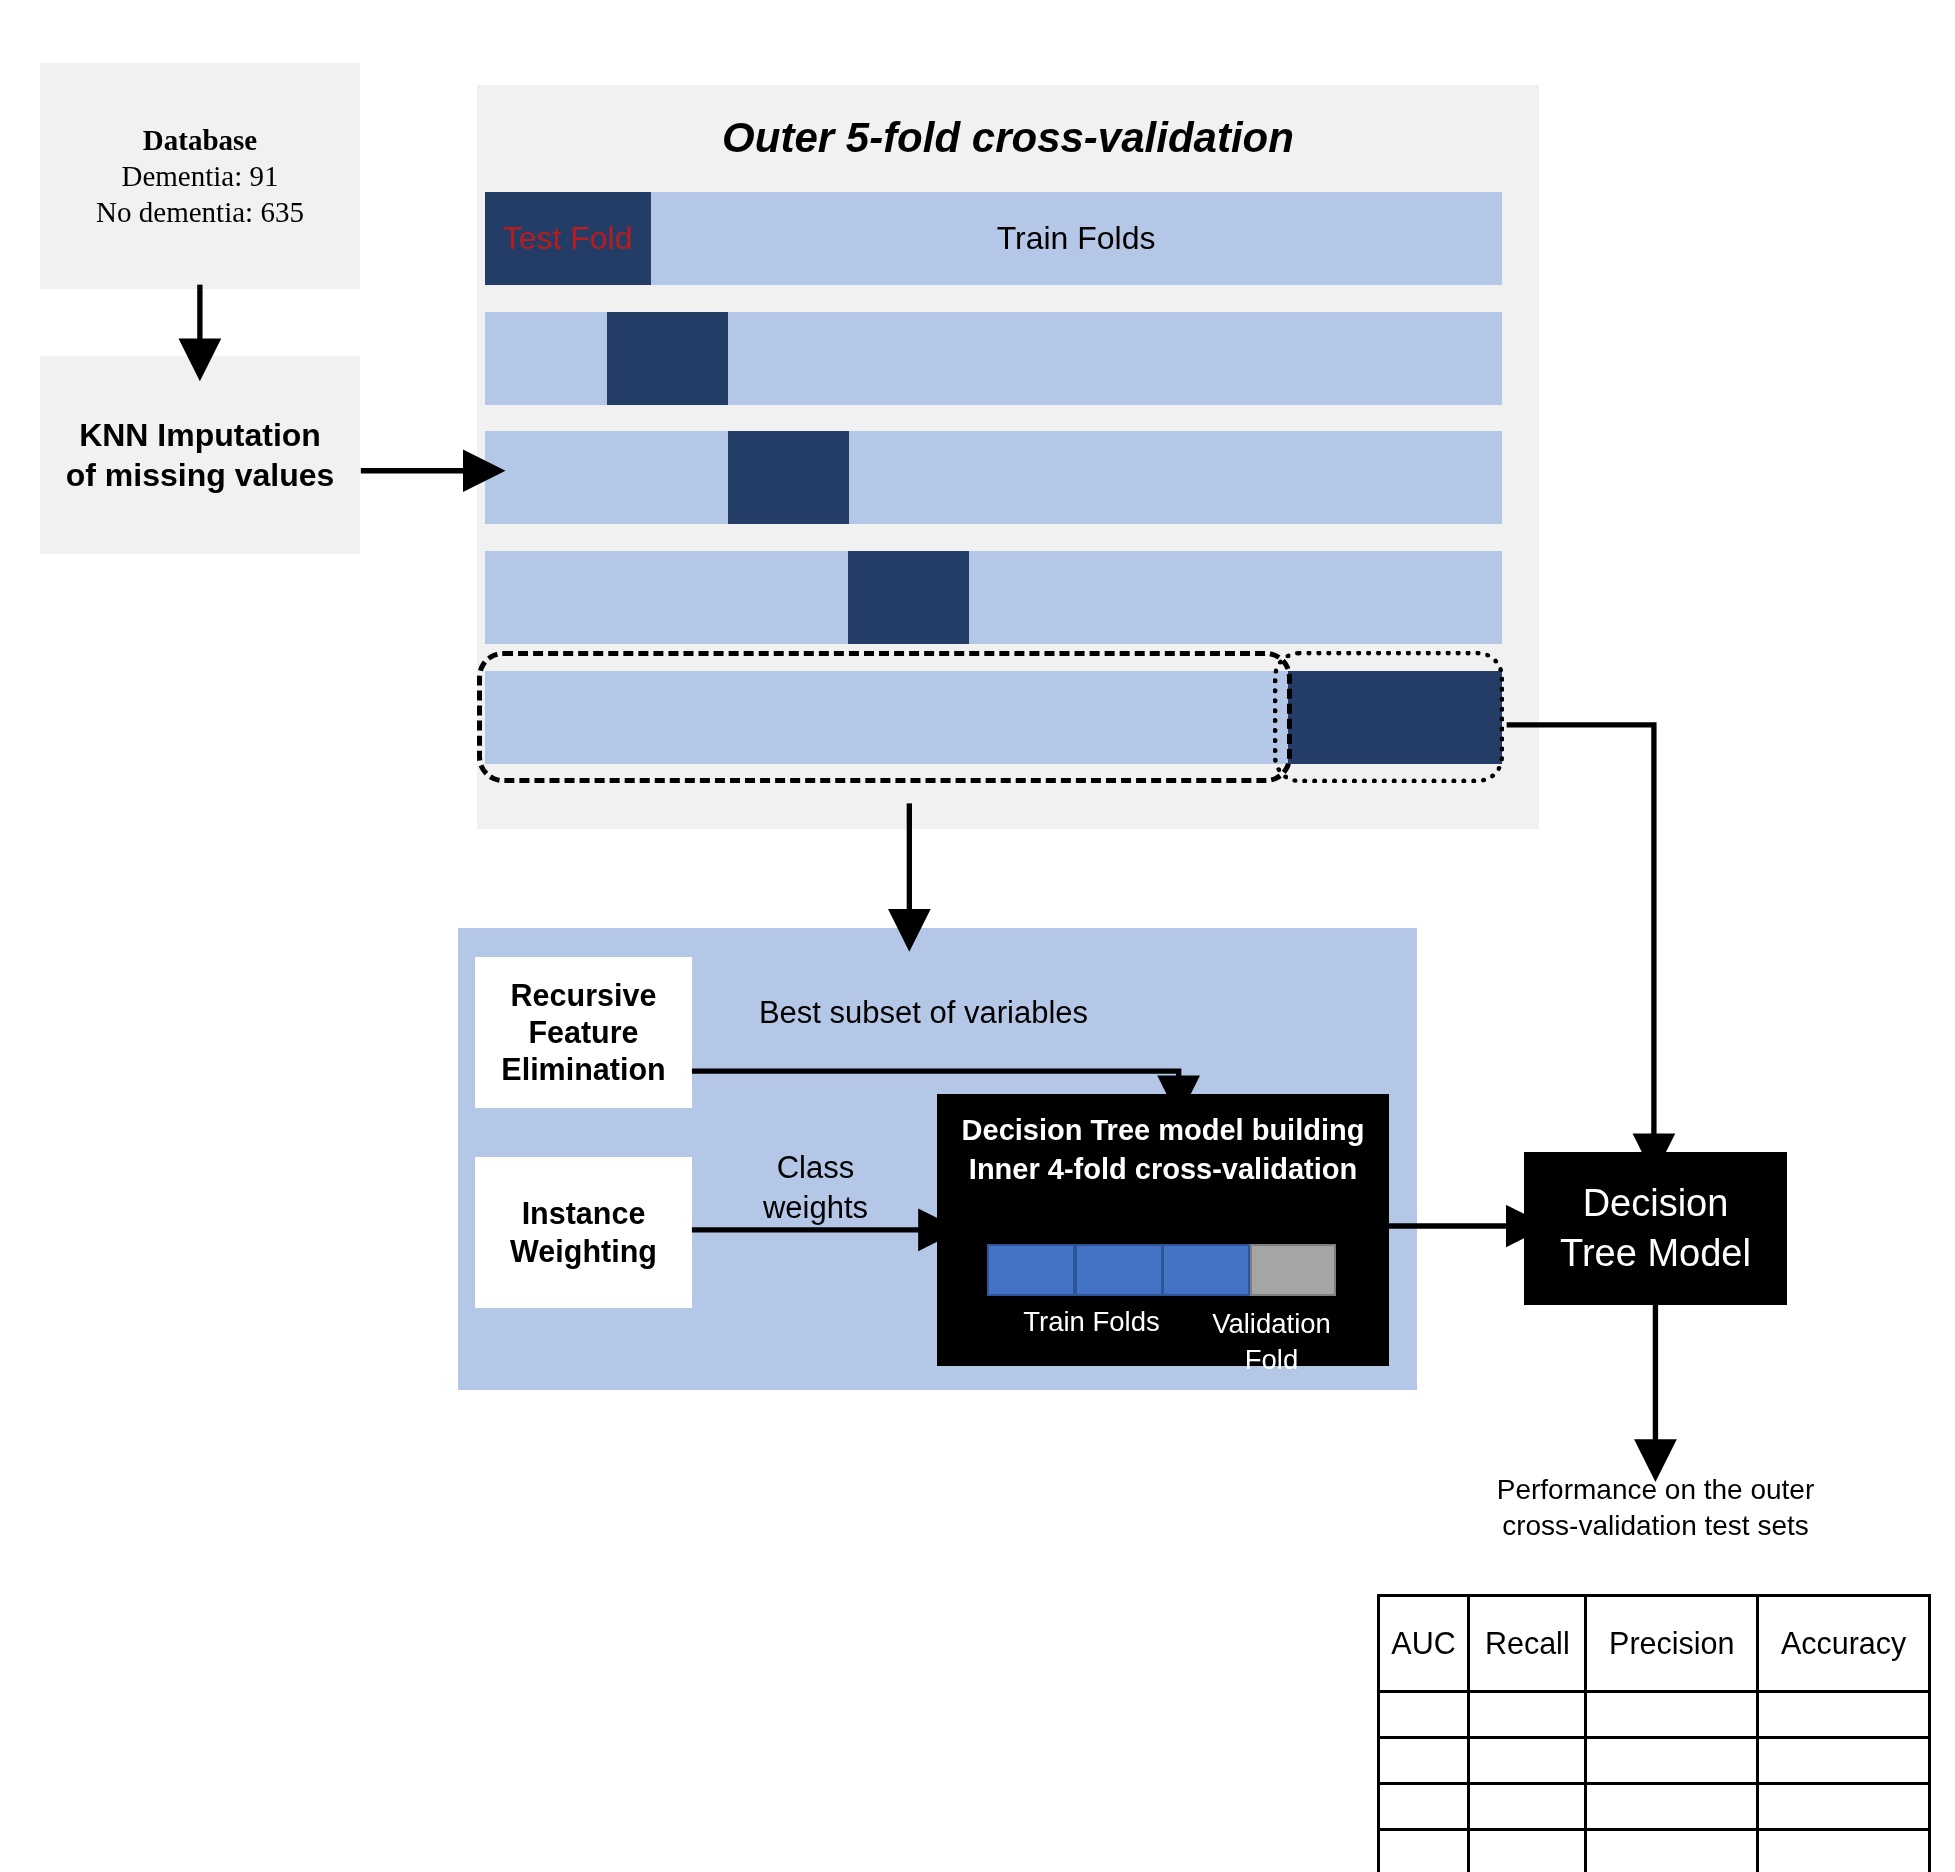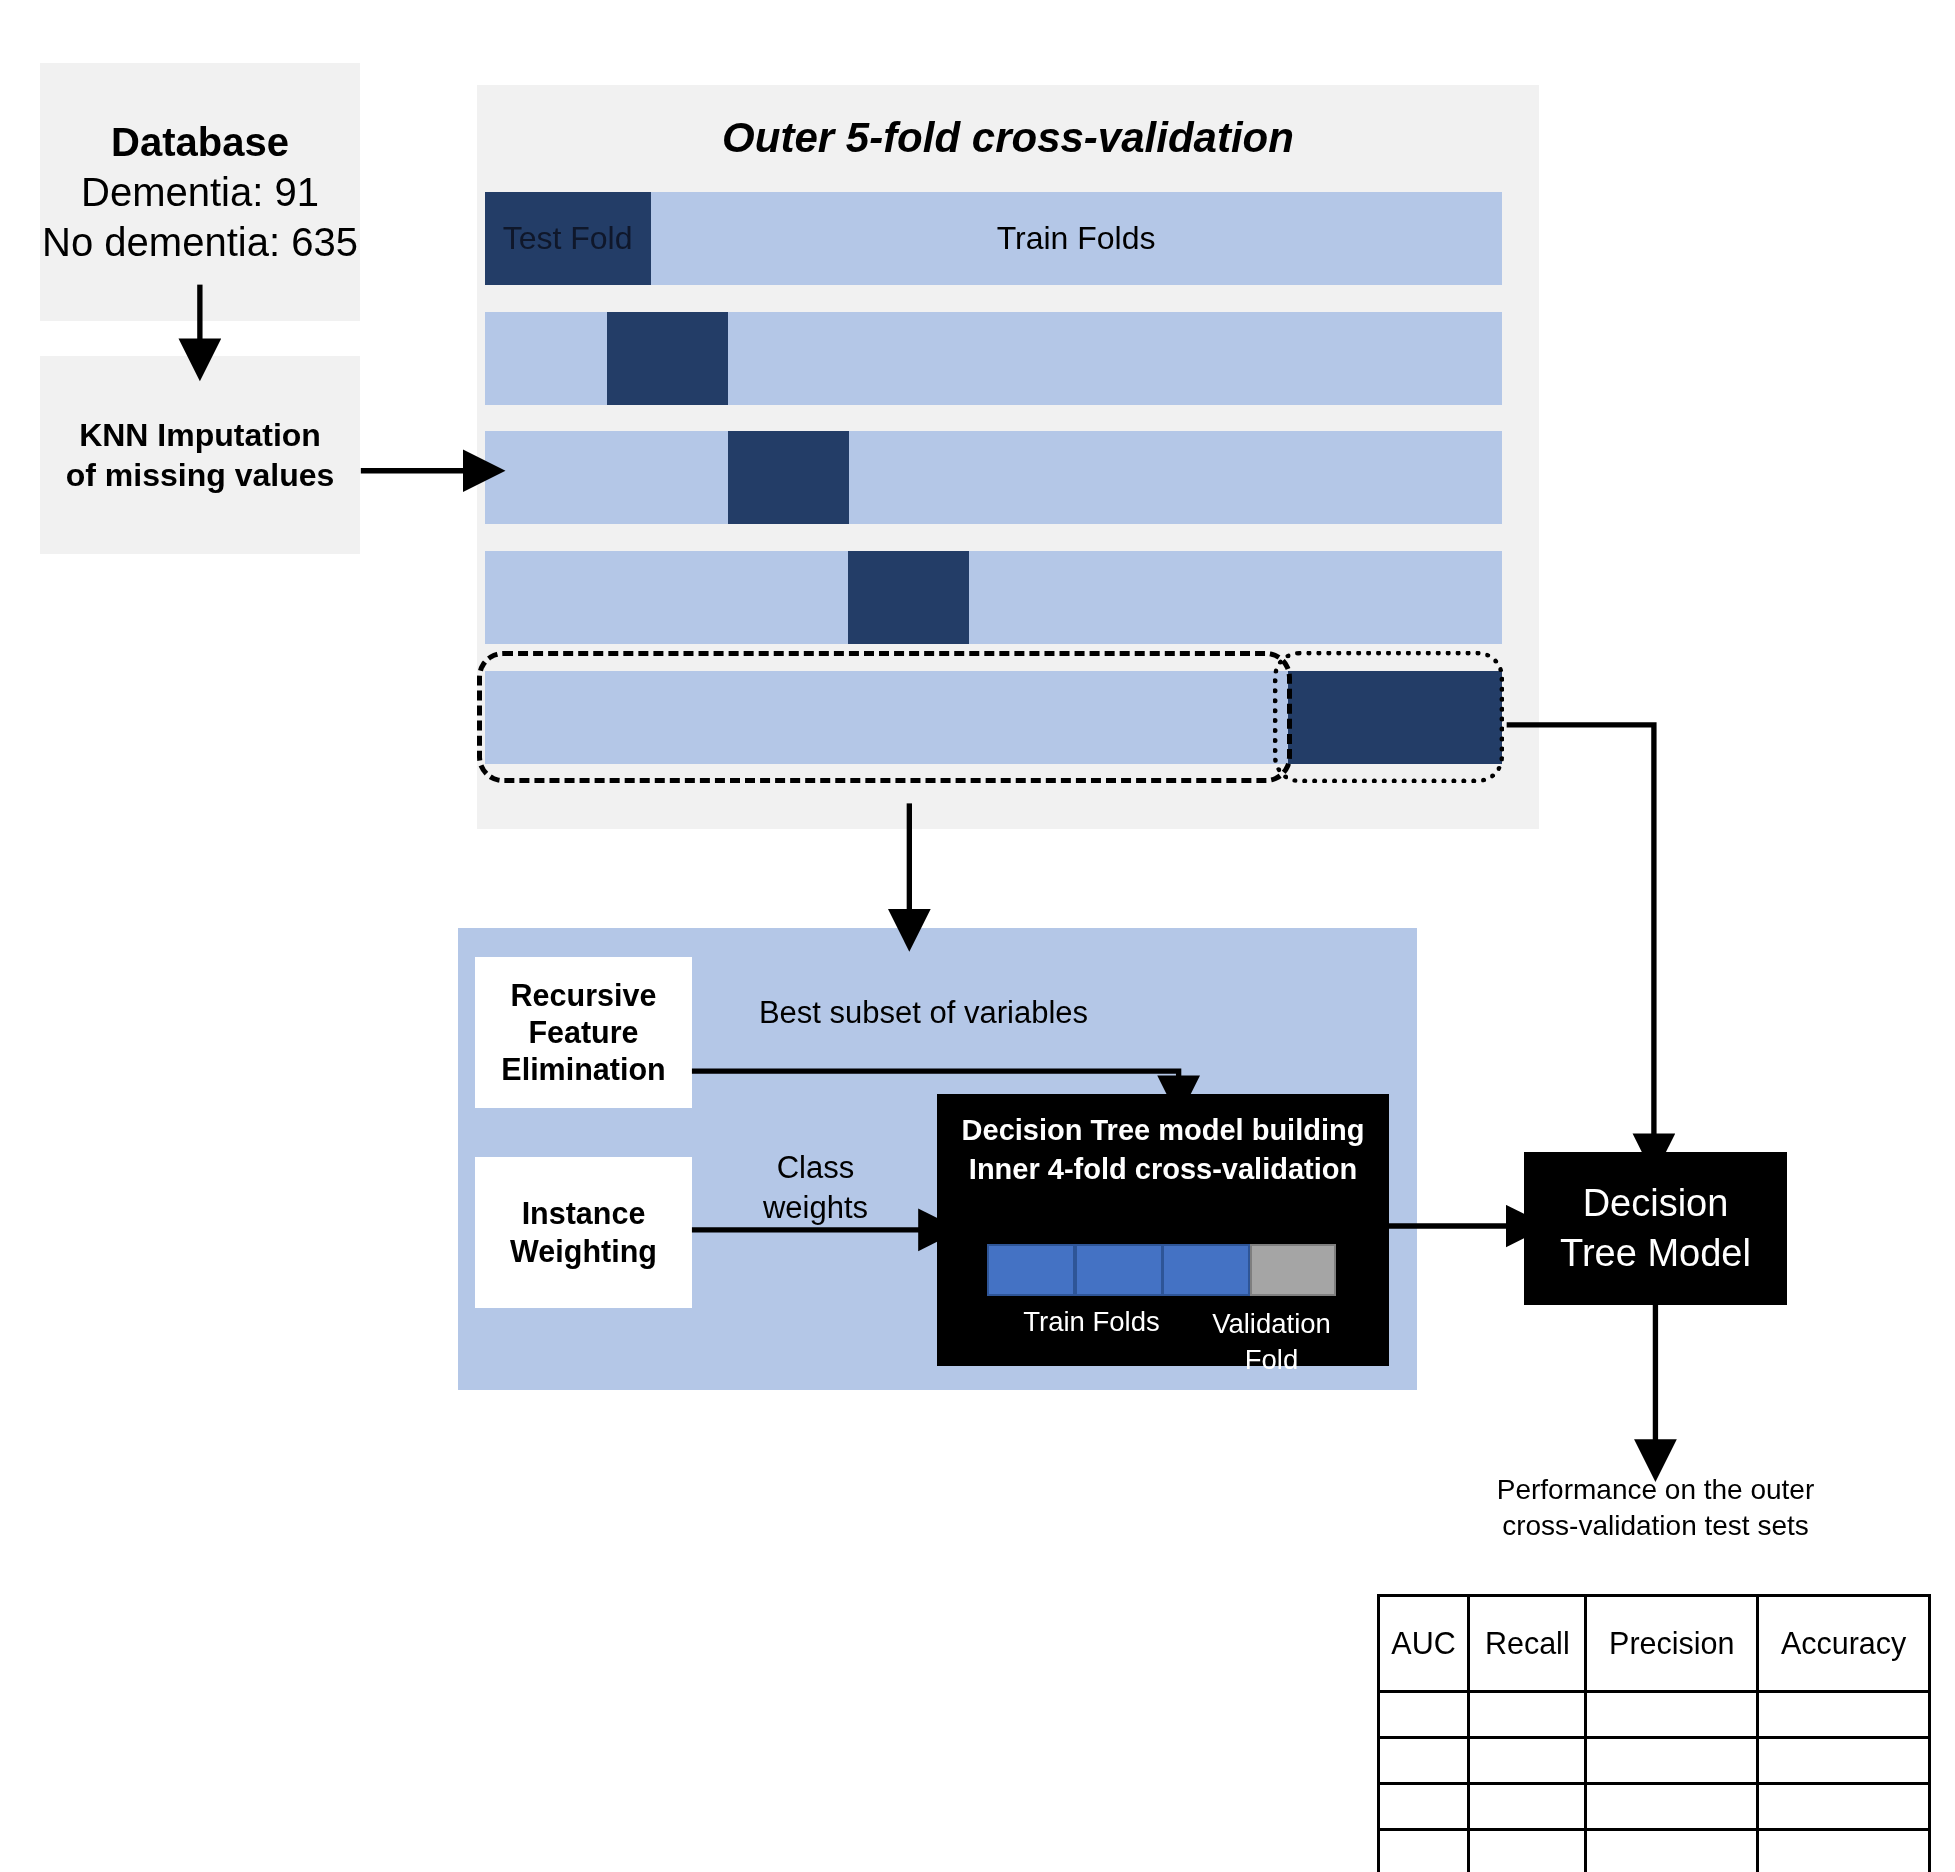--- a/index.html
+++ b/index.html
@@ -132,38 +132,38 @@
     padding:0;
   }
   table.perf td.hdr{height:93px;}
   table.perf td.empty{height:43px;}
 </style>
 </head>
 <body>
 
 <div id="stage">
 
-  <div class="abs greybox" id="database-box" style="left:40px; top:63px; width:320px; height:258px; font-size:40px;">
+  <div class="abs greybox" id="database-box" style="left:40px; top:63px; width:320px; height:226px; font-size:29px;font-family:Liberation Serif, serif;">
     <span class="ln bold">Database</span>
     <span class="ln">Dementia: 91</span>
     <span class="ln">No dementia: 635</span>
   </div>
 
   <div class="abs greybox" id="knn-box" style="left:40px; top:356px; width:320px; height:198px; font-size:32px; font-weight:bold;">
     <span class="ln">KNN Imputation</span>
     <span class="ln">of missing values</span>
   </div>
 
   <div class="abs" id="outer-panel" style="left:477px; top:85px; width:1062px; height:744px;">
 
     <div class="abs" id="outer-title" style="left:0; top:29px;">Outer 5-fold cross-validation</div>
 
     <div class="foldbar" id="row1" style="left:7.6px; top:107px; width:1017px; height:93px;">
       <div class="foldblock" style="left:0px; width:166px;"></div>
-      <div class="foldlabel" style="left:0px; width:166px; color:#0f172a;">Test Fold</div>
+      <div class="foldlabel" style="left:0px; width:166px; color:#b91c1c;">Test Fold</div>
       <div class="foldlabel" style="left:166px; width:851px; color:#000000;">Train Folds</div>
     </div>
 
     <div class="foldbar" id="row2" style="left:7.6px; top:227px; width:1017px; height:93px;">
       <div class="foldblock" style="left:122px; width:121px;"></div>
     </div>
 
     <div class="foldbar" id="row3" style="left:7.6px; top:346px; width:1017px; height:93px;">
       <div class="foldblock" style="left:243px; width:121px;"></div>
     </div>

